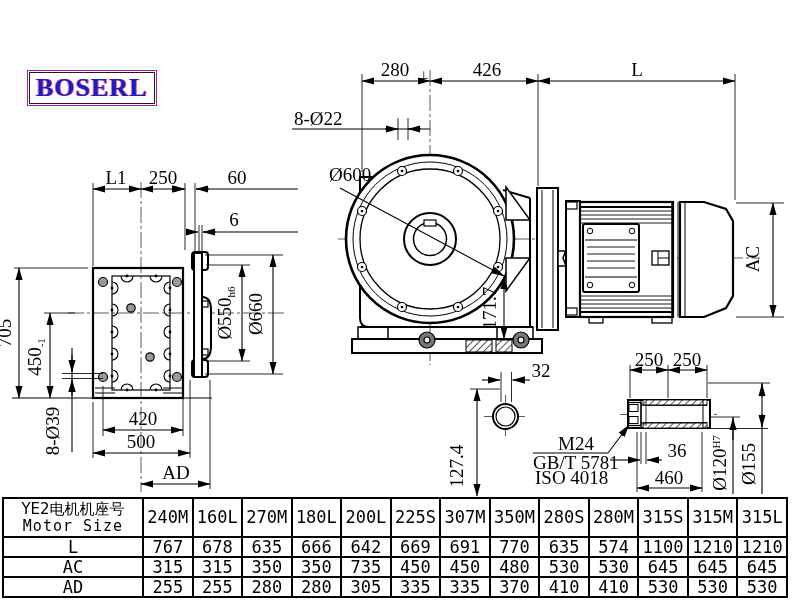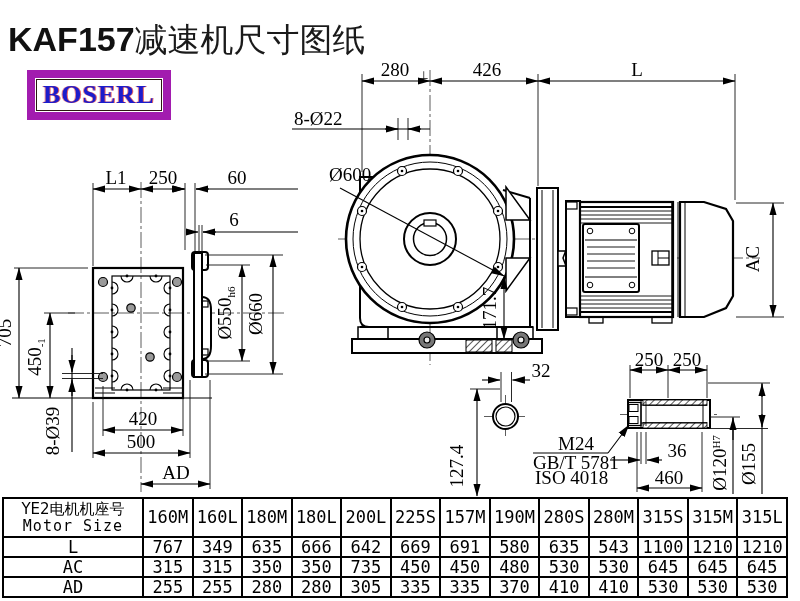--- a/index.html
+++ b/index.html
@@ -1,39 +1,38 @@
 <!DOCTYPE html>
 <html><head>
 <meta charset="utf-8">
 <style>
   html,body{margin:0;padding:0;background:#fff;}
   #page{position:relative;width:800px;height:601px;background:#fff;overflow:hidden;}
   #title{position:absolute;left:8px;top:18px;white-space:nowrap;}
   #title .model{font:700 34px "Liberation Sans",sans-serif;color:#111;}
   #title .suffix{font:400 33px "DejaVu Serif",serif;color:#1a1a1a;}
-  #logo{position:absolute;left:27px;top:70px;border:8px solid #a21caf;background:#fff;padding:1px;}
+  #logo{position:absolute;left:27px;top:70px;border:1px solid #a21caf;background:#fff;padding:1px;}
   #logo .inner{display:block;border:1px solid #2b1710;padding:0 6px;font:700 26px "Liberation Serif",serif;color:#1c1ccc;letter-spacing:1px;text-shadow:1px 0 0 rgba(220,0,0,.6),-1px 0 0 rgba(220,0,0,.45);}
   svg{position:absolute;left:0;top:0;}
   .t{font-family:"Liberation Serif",serif;font-size:19px;fill:#000;}
   .ts{font-family:"Liberation Serif",serif;font-size:11px;fill:#000;}
   .dim2{marker-start:url(#ah);marker-end:url(#ah);}
   .dim1{marker-end:url(#ah);}
   table{position:absolute;left:2px;top:497px;width:786px;border-collapse:collapse;table-layout:fixed;}
   th,td{border:2px solid #000;text-align:center;vertical-align:middle;padding:0;font:400 17px/1 "DejaVu Sans Mono",monospace;color:#000;}
   thead tr{height:39px;}
   tbody tr{height:20px;}
   th.first{width:138px;}
   th.first .cn{font:400 15px/17px "DejaVu Sans",sans-serif;}
   th.first .en{font:400 15px/17px "DejaVu Sans Mono",monospace;letter-spacing:1px;}
 </style>
 </head>
 <body>
 
 <div id="page">
-  <div id="title"><span class="model">KAF157</span><span class="suffix">减速机尺寸图纸</span></div>
   <div id="logo">
       <span class="inner">BOSERL</span>
     </div>
 
   <svg width="800" height="497" viewBox="0 0 800 497">
     <defs>
       <marker id="ah" viewBox="0 0 12 8" refX="11.5" refY="4" markerWidth="13" markerHeight="9" orient="auto-start-reverse" markerUnits="userSpaceOnUse">
         <path d="M0,0.6 L12,4 L0,7.4 Z" fill="#000"></path>
       </marker>
       <pattern id="hatch" width="5" height="5" patternTransform="rotate(45)" patternUnits="userSpaceOnUse">
@@ -348,48 +347,48 @@
     </g>
   </svg>
 
   <table>
     <thead>
       <tr>
         <th class="first">
           <div class="cn">YE2电机机座号</div>
           <div class="en">Motor Size</div>
         </th>
-      <th>160M</th>
+      <th>240M</th>
           <th>160L</th>
-          <th>180M</th>
+          <th>270M</th>
           <th>180L</th>
           <th>200L</th>
           <th>225S</th>
-          <th>157M</th>
-          <th>190M</th>
+          <th>307M</th>
+          <th>350M</th>
           <th>280S</th>
           <th>280M</th>
           <th>315S</th>
           <th>315M</th>
           <th>315L</th>
         </tr>
     </thead>
     <tbody>
         <tr>
           <th>L</th>
           <td>767</td>
-          <td>349</td>
+          <td>678</td>
           <td>635</td>
           <td>666</td>
           <td>642</td>
           <td>669</td>
           <td>691</td>
-          <td>580</td>
+          <td>770</td>
           <td>635</td>
-          <td>543</td>
+          <td>574</td>
           <td>1100</td>
           <td>1210</td>
           <td>1210</td>
         </tr>
         <tr>
           <th>AC</th>
           <td>315</td>
           <td>315</td>
           <td>350</td>
           <td>350</td>

